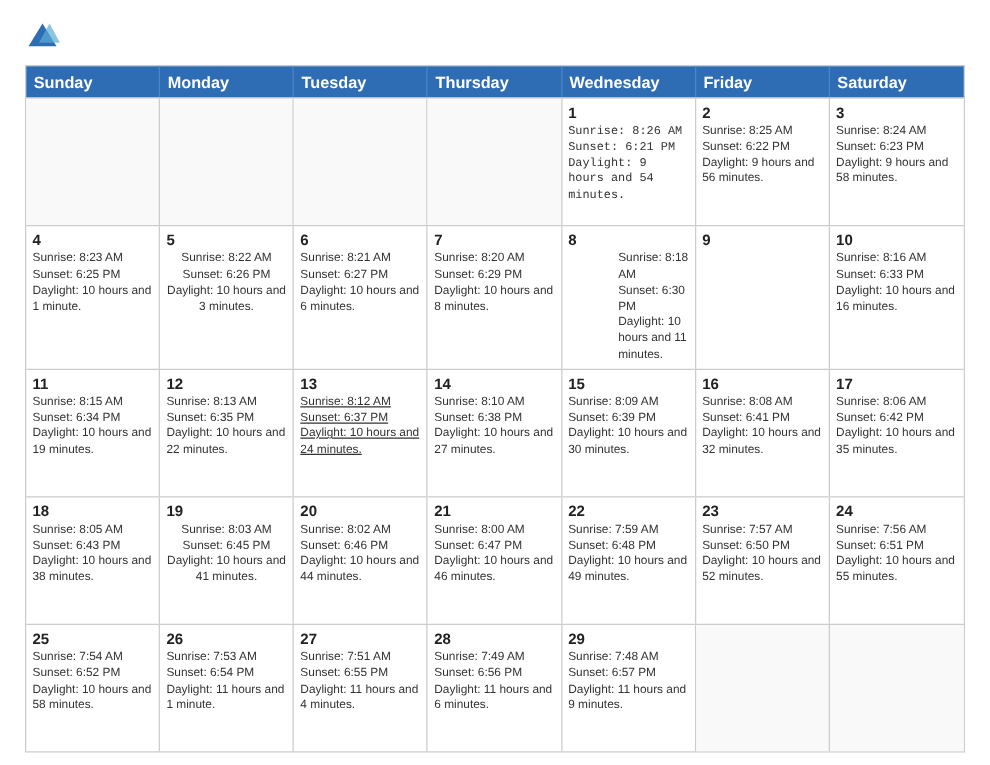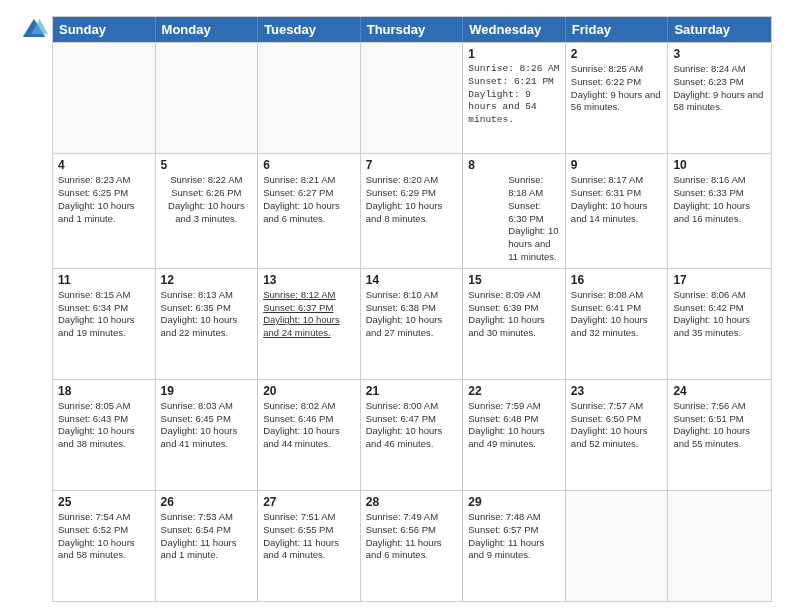--- a/index.html
+++ b/index.html
@@ -8,21 +8,21 @@
       background: #fff;
       width: 792px;
       height: 612px;
       overflow: hidden;
     }
     .page {
       width: 792px;
       height: 612px;
       padding: 16px 20px 10px 20px;
       display: flex;
-      flex-direction: row;
+      flex-direction: column;
     }
     .header {
       display: flex;
       justify-content: space-between;
       align-items: flex-start;
       margin-bottom: 8px;
     }
     .logo {
       display: flex;
       align-items: center;
@@ -190,23 +190,20 @@
 Daylight: 10 hours and 8 minutes.</div>
           </div>
           <div class="cal-cell">
             <div class="day-number">8</div>
             <div class="day-info" style="white-space: pre-line; margin-left: 40px;">Sunrise: 8:18 AM
 Sunset: 6:30 PM
 Daylight: 10 hours and 11 minutes.</div>
           </div>
           <div class="cal-cell">
             <div class="day-number">9</div>
-            <div class="day-info" style="white-space: pre-line;">Sunrise: 8:17 AM
-Sunset: 6:31 PM
-Daylight: 10 hours and 14 minutes.</div>
           </div>
           <div class="cal-cell">
             <div class="day-number">10</div>
             <div class="day-info" style="white-space: pre-line;">Sunrise: 8:16 AM
 Sunset: 6:33 PM
 Daylight: 10 hours and 16 minutes.</div>
           </div>
         </div>
         <div class="cal-row">
           <div class="cal-cell">
@@ -254,21 +251,21 @@
         </div>
         <div class="cal-row">
           <div class="cal-cell">
             <div class="day-number">18</div>
             <div class="day-info" style="white-space: pre-line;">Sunrise: 8:05 AM
 Sunset: 6:43 PM
 Daylight: 10 hours and 38 minutes.</div>
           </div>
           <div class="cal-cell">
             <div class="day-number">19</div>
-            <div class="day-info" style="white-space: pre-line;">Sunrise: 8:03 AM
+            <div class="day-info" style="white-space: pre-line; text-align: center;">Sunrise: 8:03 AM
 Sunset: 6:45 PM
 Daylight: 10 hours and 41 minutes.</div>
           </div>
           <div class="cal-cell">
             <div class="day-number">20</div>
             <div class="day-info" style="white-space: pre-line;">Sunrise: 8:02 AM
 Sunset: 6:46 PM
 Daylight: 10 hours and 44 minutes.</div>
           </div>
           <div class="cal-cell">

